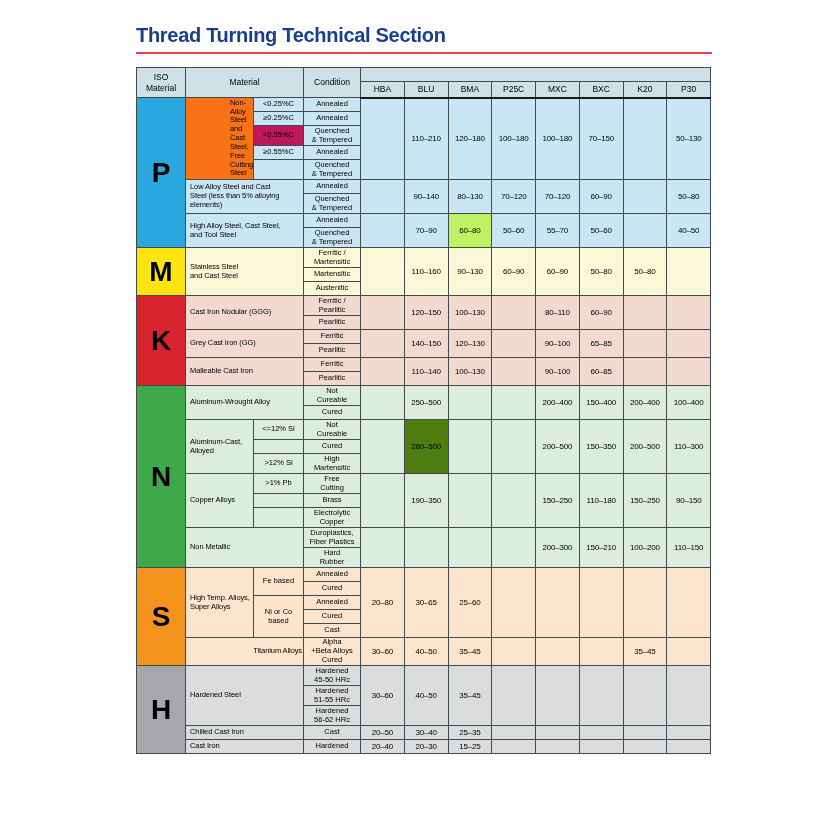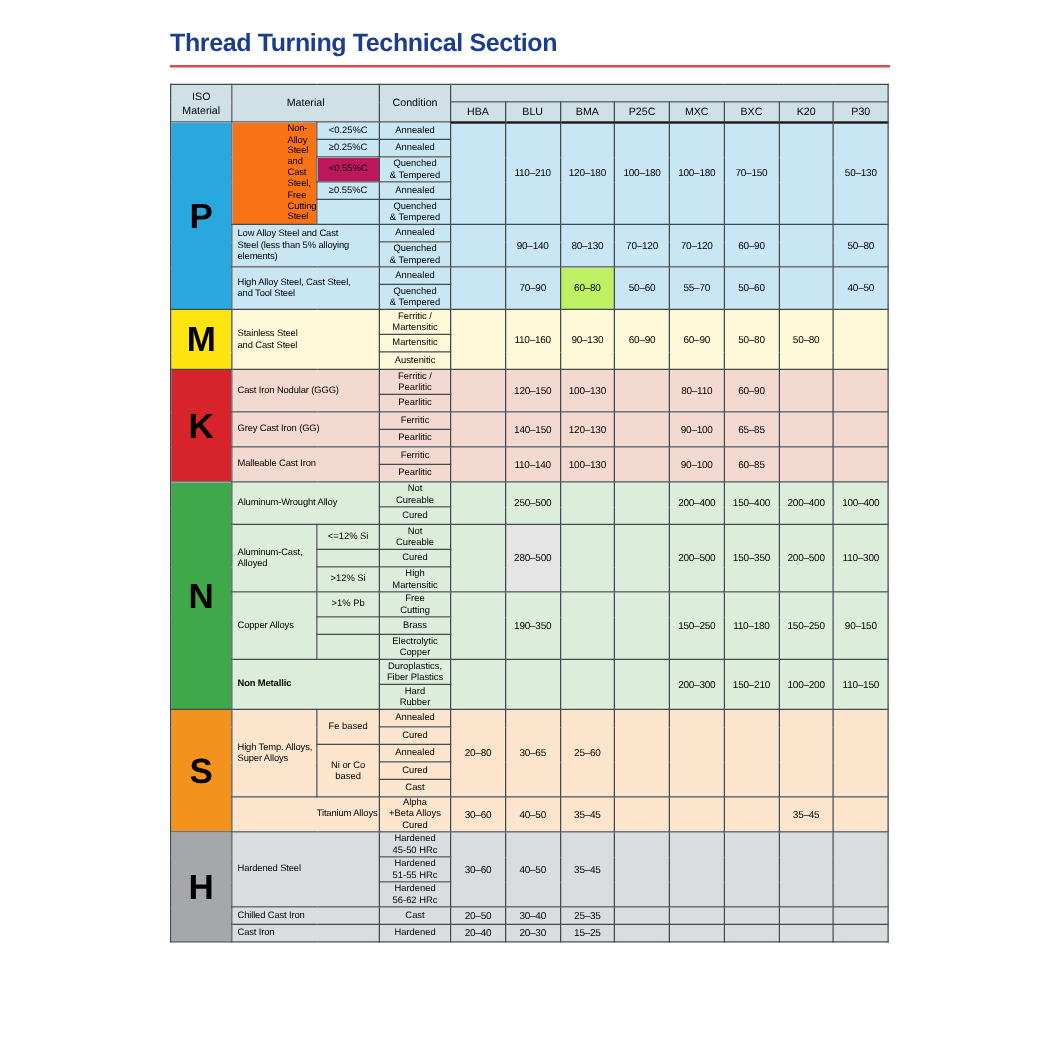--- a/index.html
+++ b/index.html
@@ -233,21 +233,21 @@
         <tr style="height: 14px;">
           <td class="cond" style="background: rgb(220, 237, 220);">Cured</td>
         </tr>
         <tr style="height: 20px;">
           <td class="mat" rowspan="3" style="background: rgb(220, 237, 220);">Aluminum-Cast,
 Alloyed</td>
           <td class="sub" rowspan="1" style="background: rgb(220, 237, 220);">&lt;=12% Si</td>
           <td class="cond" style="background: rgb(220, 237, 220);">Not
 Cureable</td>
           <td class="val" rowspan="3" style="background: rgb(220, 237, 220);"></td>
-          <td class="val" rowspan="3" style="background: #e5e5e5;">280–500</td>
+          <td class="val" rowspan="3" style="background: #4d7c0f;">280–500</td>
           <td class="val" rowspan="3" style="background: rgb(220, 237, 220);"></td>
           <td class="val" rowspan="3" style="background: rgb(220, 237, 220);"></td>
           <td class="val" rowspan="3" style="background: rgb(220, 237, 220);">200–500</td>
           <td class="val" rowspan="3" style="background: rgb(220, 237, 220);">150–350</td>
           <td class="val" rowspan="3" style="background: rgb(220, 237, 220);">200–500</td>
           <td class="val" rowspan="3" style="background: rgb(220, 237, 220);">110–300</td>
         </tr>
         <tr style="height: 14px;">
           <td class="sub" rowspan="1" style="background: rgb(220, 237, 220);"></td>
           <td class="cond" style="background: rgb(220, 237, 220);">Cured</td>
@@ -274,21 +274,21 @@
         <tr style="height: 14px;">
           <td class="sub" rowspan="1" style="background: rgb(220, 237, 220);"></td>
           <td class="cond" style="background: rgb(220, 237, 220);">Brass</td>
         </tr>
         <tr style="height: 20px;">
           <td class="sub" rowspan="1" style="background: rgb(220, 237, 220);"></td>
           <td class="cond" style="background: rgb(220, 237, 220);">Electrolytic
 Copper</td>
         </tr>
         <tr style="height: 20px;">
-          <td class="mat" rowspan="2" colspan="2" style="background: rgb(220, 237, 220); font-weight: bold;">Non Metallic</td>
+          <td class="mat" rowspan="2" colspan="2" style="background: rgb(220, 237, 220);">Non Metallic</td>
           <td class="cond" style="background: rgb(220, 237, 220);">Duroplastics,
 Fiber Plastics</td>
           <td class="val" rowspan="2" style="background: rgb(220, 237, 220);"></td>
           <td class="val" rowspan="2" style="background: rgb(220, 237, 220);"></td>
           <td class="val" rowspan="2" style="background: rgb(220, 237, 220);"></td>
           <td class="val" rowspan="2" style="background: rgb(220, 237, 220);"></td>
           <td class="val" rowspan="2" style="background: rgb(220, 237, 220);">200–300</td>
           <td class="val" rowspan="2" style="background: rgb(220, 237, 220);">150–210</td>
           <td class="val" rowspan="2" style="background: rgb(220, 237, 220);">100–200</td>
           <td class="val" rowspan="2" style="background: rgb(220, 237, 220);">110–150</td>

